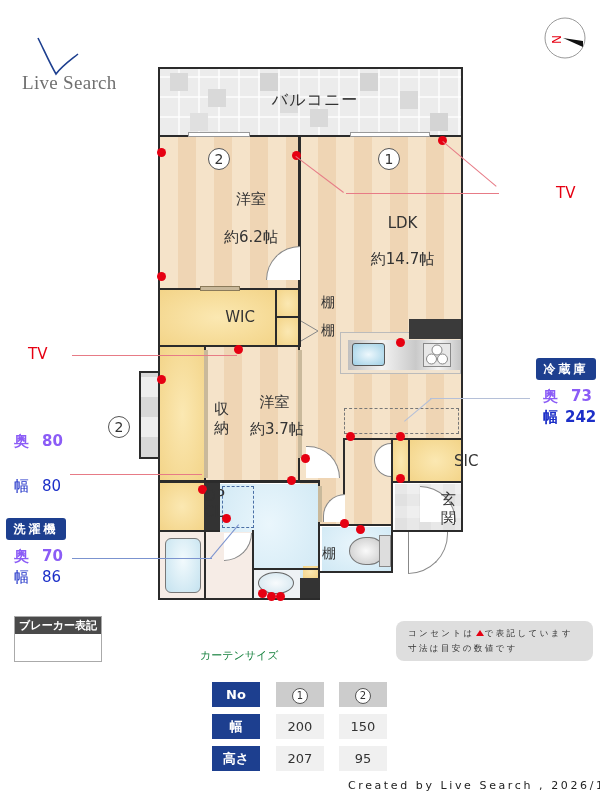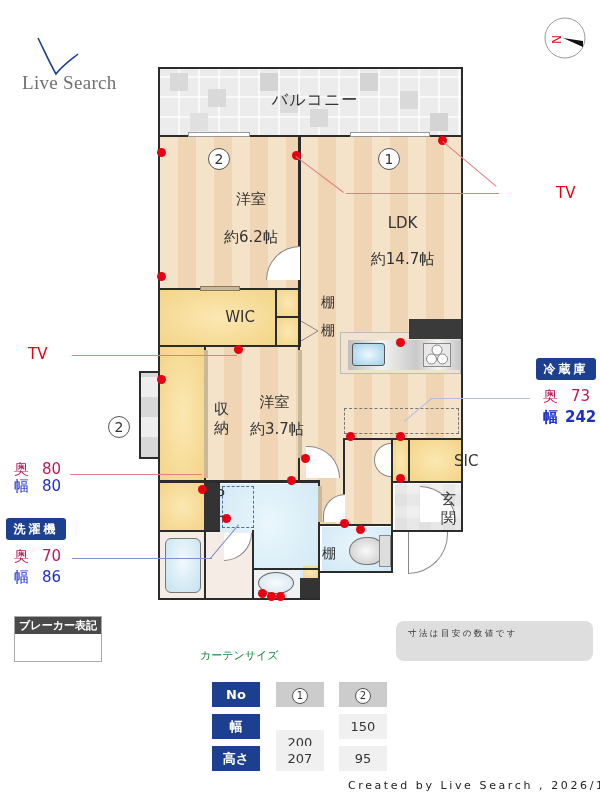--- a/index.html
+++ b/index.html
@@ -46,21 +46,21 @@
   .door-arc { position: absolute; border: 1px solid #888; background: #fff; }
 
   .red-line { position: absolute; height: 1px; background: #e77b86; transform-origin: 0 0; }
   .blue-line { position: absolute; height: 1px; background: #7b93cf; transform-origin: 0 0; }
   .gray-line { position: absolute; height: 1px; background: #b5c0d8; transform-origin: 0 0; }
 
   .note-tv { position: absolute; font-size: 15px; color: #e60012; }
   .badge { position: absolute; background: #1d3f8f; color: #fff; font-size: 12px; font-weight: bold;
     border-radius: 3px; text-align: center; letter-spacing: 3px; line-height: 22px; height: 22px; }
   .dim-row { position: absolute; font-size: 15px; white-space: nowrap; }
-  .dim-red { color: #be185d; }
+  .dim-red { color: #8b5cf6; font-weight: bold; }
   .dim-blue { color: #1c2fc8; }
   .dim-row span.k { display: inline-block; width: 28px; }
 
   
   .breaker { left: 14px; top: 616px; width: 88px; height: 46px; border: 1px solid #aaa; }
   .breaker-head { background: #4a4a4a; color: #fff; font-size: 11px; font-weight: bold; text-align: center; height: 17px; line-height: 17px; }
   .breaker-val { color: #e60012; font-size: 17px; text-align: center; line-height: 28px; }
 
   
   .note-box { left: 396px; top: 621px; width: 197px; height: 40px; background: #dedede; border-radius: 8px; padding: 5px 12px; font-size: 8.5px; color: #333; letter-spacing: 2.4px; line-height: 15px; }
@@ -252,21 +252,21 @@
 <div class="red-line" style="left:72px;top:355px;width:165px;"></div>
 <div class="red-line" style="left:70px;top:474px;width:132px;"></div>
 <div class="blue-line" style="left:72px;top:558px;width:140px;"></div>
 <div class="blue-line" style="left:210px;top:558px;width:44px;transform:rotate(-50deg);"></div>
 <div class="gray-line" style="left:430px;top:398px;width:100px;"></div>
 <div class="gray-line" style="left:404px;top:421px;width:36px;transform:rotate(-40deg);"></div>
 
 <div class="note-tv" style="left:556px;top:184px;">TV</div>
 <div class="note-tv" style="left:28px;top:345px;">TV</div>
 
-<div class="dim-row dim-red" style="left:14px;top:460px;">
+<div class="dim-row dim-red" style="left:14px;top:432px;">
   <span class="k">奥</span><span>80</span>
 </div>
 <div class="dim-row dim-blue" style="left:14px;top:477px;">
   <span class="k">幅</span><span>80</span>
 </div>
 
 <div class="badge" style="left:6px;top:518px;width:60px;">洗濯機</div>
 <div class="dim-row dim-red" style="left:14px;top:547px;">
   <span class="k">奥</span><span>70</span>
 </div>
@@ -280,30 +280,31 @@
 </div>
 <div class="dim-row dim-blue" style="left:543px;top:408px;font-weight:bold;">
   <span class="k" style="width:22px">幅</span><span>242</span>
 </div>
 
 <div class="abs breaker">
   <div class="breaker-head">ブレーカー表記</div>
 </div>
 
 <div class="abs note-box">
+  <div><span>コンセントは</span><span class="tri"></span><span>で表記しています</span></div>
   <div>寸法は目安の数値です</div>
 </div>
 
 <div class="abs curtain-title">カーテンサイズ</div>
 <div>
   <div class="ct-head" style="left:212px;top:682px;">No</div>
   <div class="ct-head" style="left:212px;top:714px;">幅</div>
   <div class="ct-head" style="left:212px;top:746px;">高さ</div>
 
   <div class="ct-cell hdr" style="left:276px;top:682px;"><span class="ct-circ">1</span></div>
   <div class="ct-cell hdr" style="left:339px;top:682px;"><span class="ct-circ">2</span></div>
-  <div class="ct-cell" style="left:276px;top:714px;margin-top:16px;">200</div>
+  <div class="ct-cell" style="left:276px;top:714px;">200</div>
   <div class="ct-cell" style="left:339px;top:714px;">150</div>
   <div class="ct-cell" style="left:276px;top:746px;">207</div>
   <div class="ct-cell" style="left:339px;top:746px;">95</div>
 </div>
 
 <div class="abs footer">Created by Live Search , 2026/1</div>
 
 </body></html>

